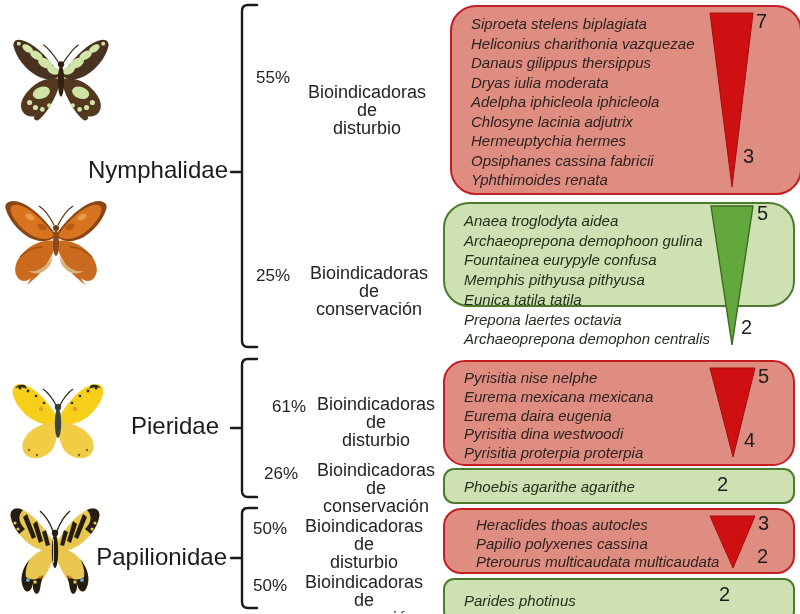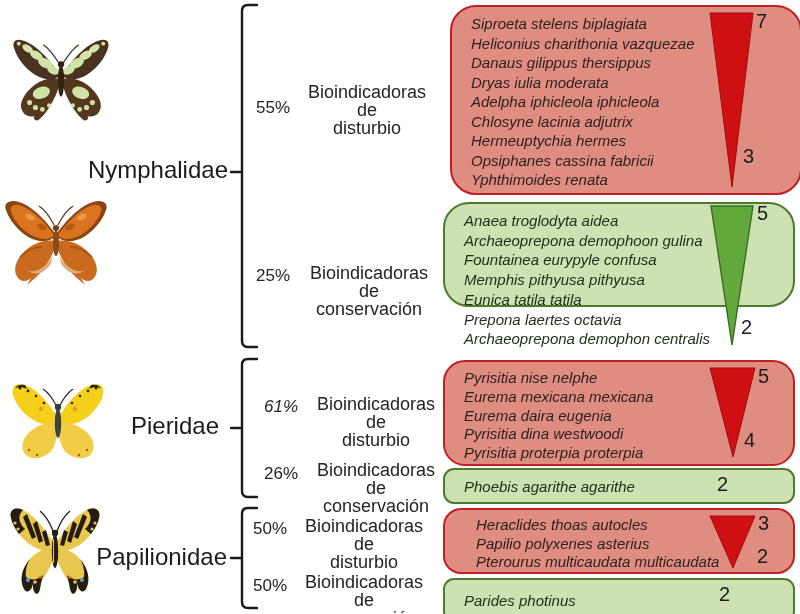--- a/index.html
+++ b/index.html
@@ -135,33 +135,33 @@
   <div class="family-label" style="left:60px;top:543px;width:167px;">Papilionidae</div>
 
   <svg class="overlay" width="800" height="614" viewBox="0 0 800 614">
     <g stroke="#1a1a1a" stroke-width="2.4" fill="none" stroke-linecap="round">
       <path d="M257,5 H248 Q242,5 242,11 V341 Q242,347 248,347 H257 M242,172 H231"></path>
       <path d="M257,359 H248 Q242,359 242,365 V491 Q242,497 248,497 H257 M242,428 H231"></path>
       <path d="M257,508 H248 Q242,508 242,514 V602 Q242,608 248,608 H257 M242,558 H231"></path>
     </g>
   </svg>
 
-  <div class="pct" style="left:256px;top:98px;text-align:center;">55%</div>
+  <div class="pct" style="left:256px;top:68px;text-align:center;">55%</div>
   <div class="grp-label" style="left:296px;top:83px;">
     <div>Bioindicadoras de</div>
       <div>disturbio</div>
   </div>
 
   <div class="pct" style="left:256px;top:266px;">25%</div>
   <div class="grp-label" style="left:298px;top:264px;">
     <div>Bioindicadoras de</div>
       <div>conservación</div>
   </div>
 
-  <div class="pct" style="left:264px;top:397px;font-style:italic;">61%</div>
+  <div class="pct" style="left:272px;top:397px;">61%</div>
   <div class="grp-label" style="left:305px;top:395px;">
     <div>Bioindicadoras de</div>
       <div>disturbio</div>
   </div>
 
   <div class="pct" style="left:264px;top:464px;">26%</div>
   <div class="grp-label" style="left:305px;top:461px;">
     <div>Bioindicadoras de</div>
       <div>conservación</div>
   </div>
@@ -214,21 +214,21 @@
     </div>
   </div>
 
   <div class="species-box green-box one-line" style="top:468px;height:36px;border-radius:11px;">
     <div class="species">Phoebis agarithe agarithe</div>
   </div>
 
   <div class="species-box red-box" style="top:508px;height:66px;border-radius:18px;">
     <div class="species-list" style="padding-top:6px;line-height:18.6px;padding-left:31px;">
       <div class="species">Heraclides thoas autocles</div>
-      <div class="species">Papilio polyxenes asterius</div>
+      <div class="species">Papilio polyxenes cassina</div>
       <div class="species">Pterourus multicaudata multicaudata</div>
     </div>
   </div>
 
   <div class="species-box green-box one-line" style="top:578px;height:44px;border-radius:11px;">
     <div class="species">Parides photinus</div>
   </div>
 
   <svg class="overlay" width="800" height="614" viewBox="0 0 800 614">
     <polygon points="710,13 753,13 732,187" style="fill:var(--red-tri);stroke:#A30B10;stroke-width:1;"></polygon>

